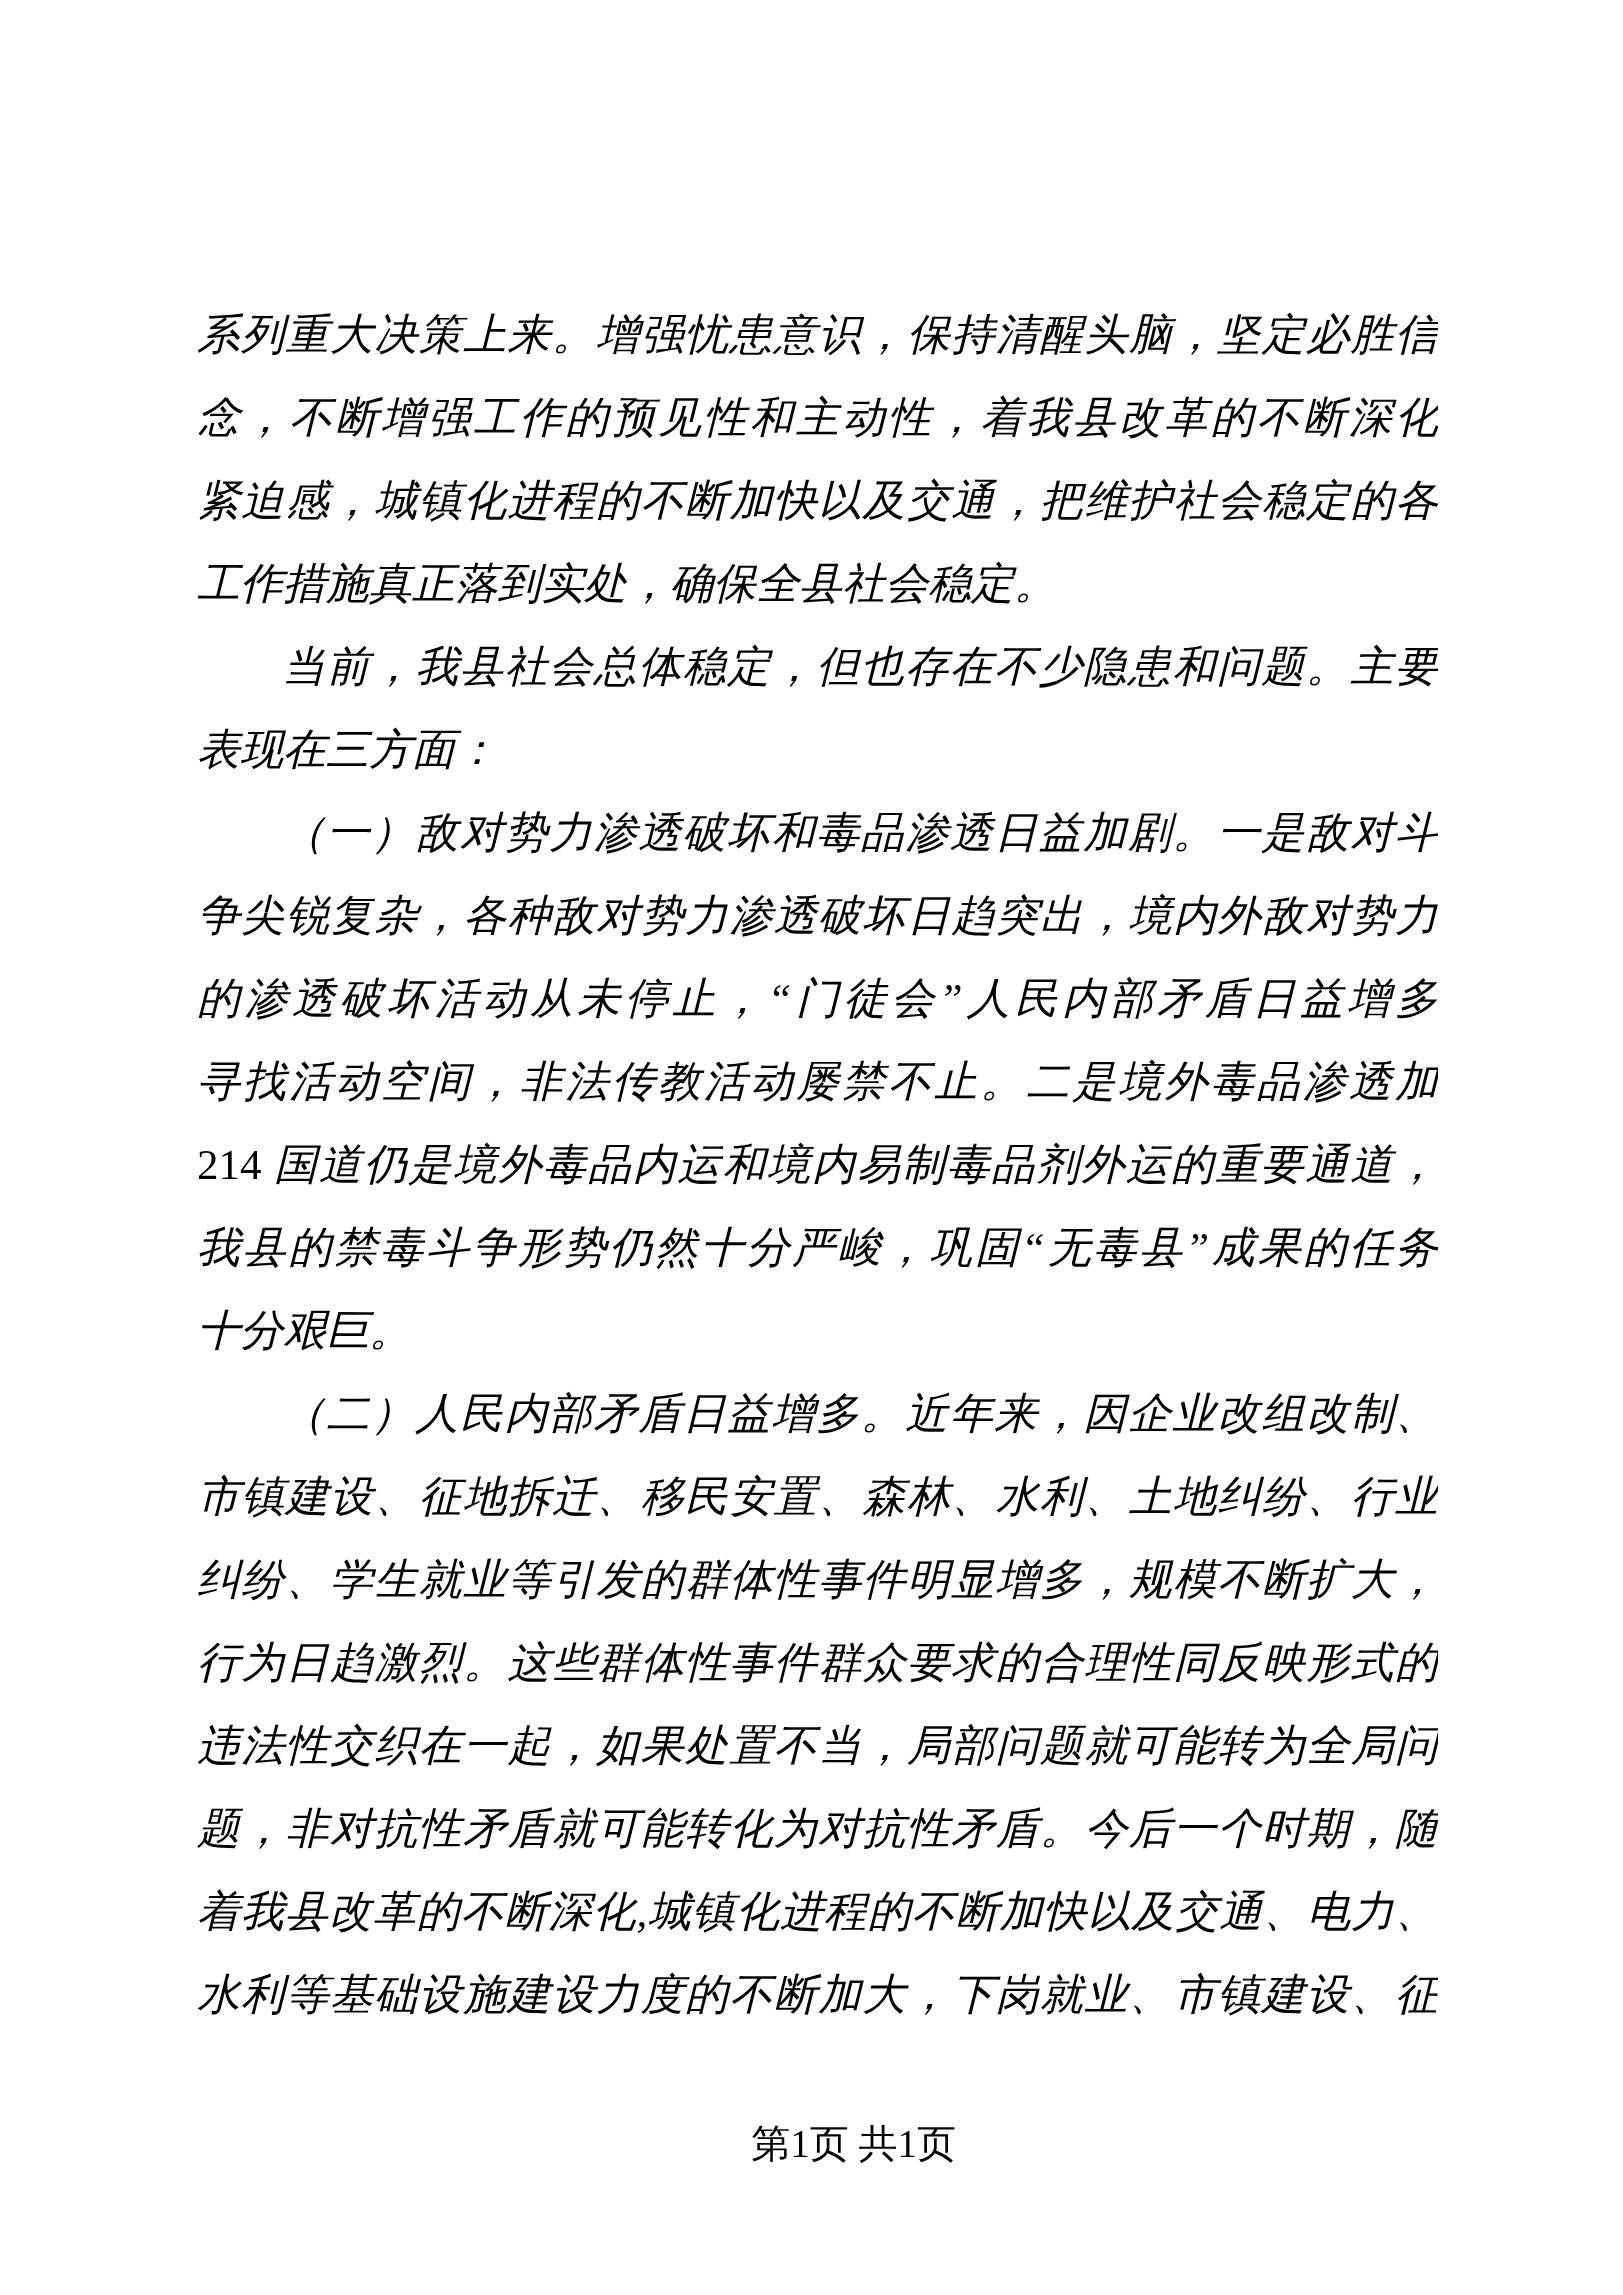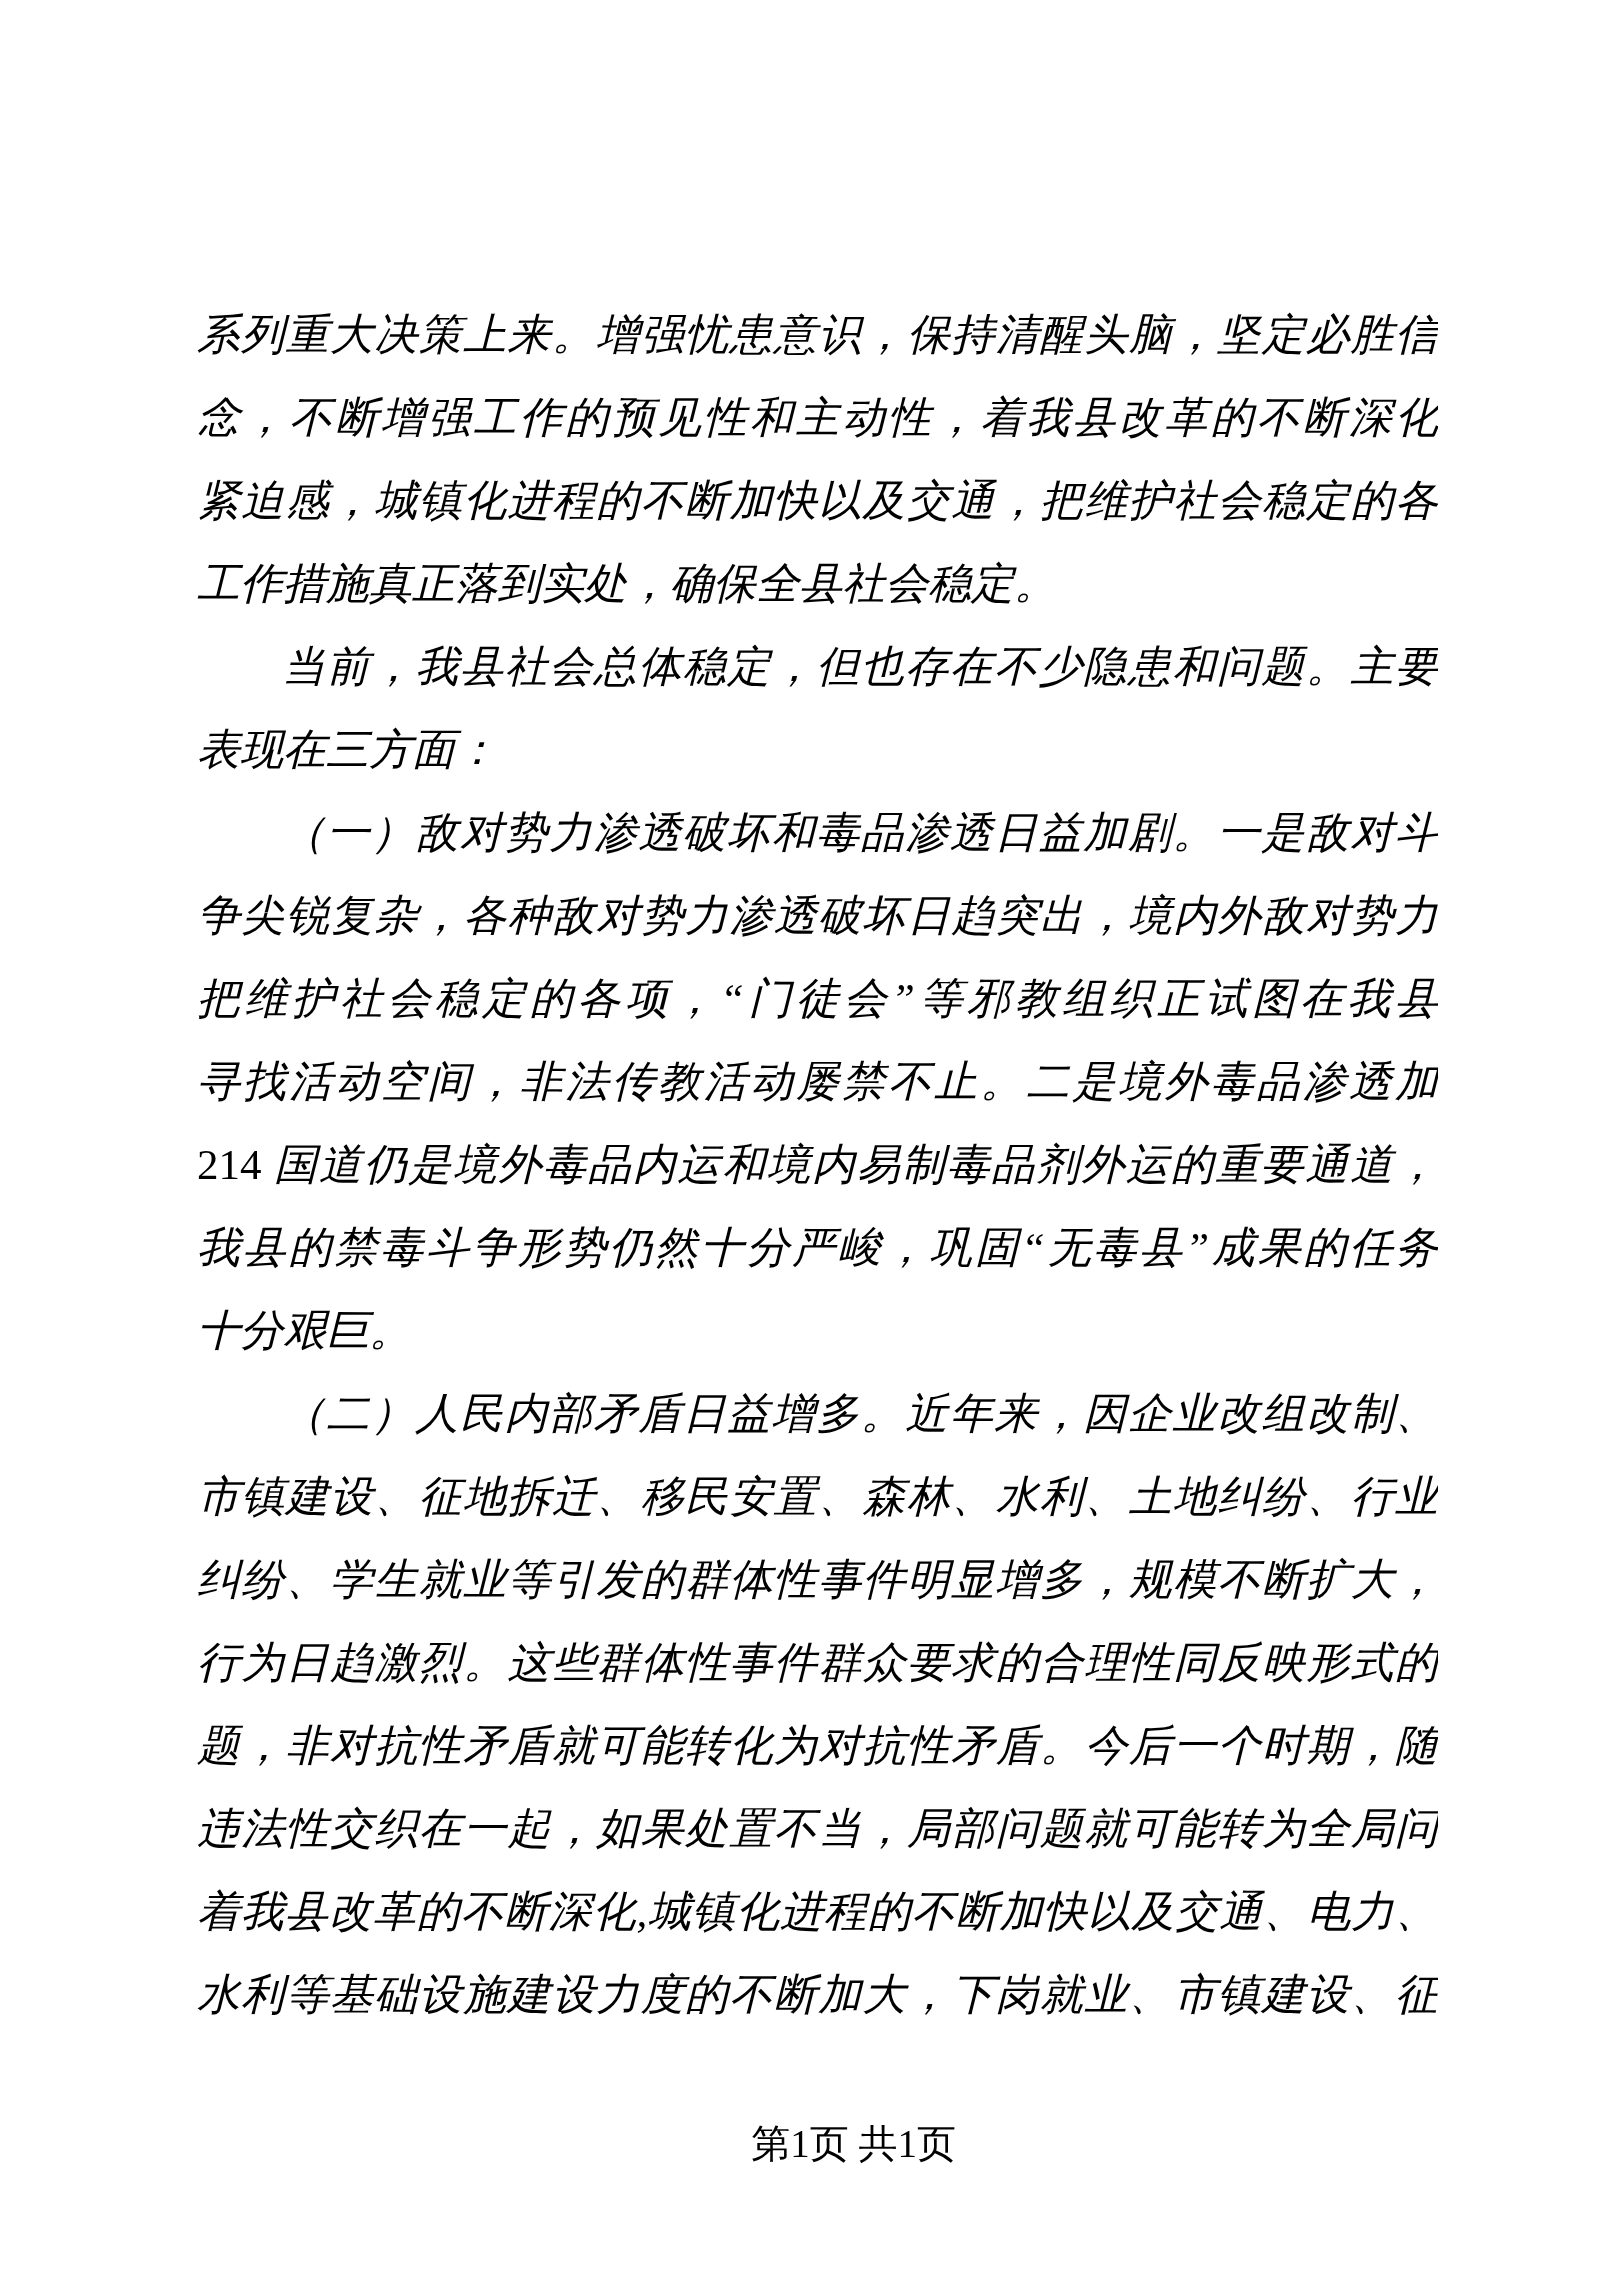--- a/index.html
+++ b/index.html
@@ -70,31 +70,31 @@
 <div class="page">
   <div class="doc">
     <div class="line">系列重大决策上来。增强忧患意识，保持清醒头脑，坚定必胜信</div>
     <div class="line">念，不断增强工作的预见性和主动性，着我县改革的不断深化</div>
     <div class="line">紧迫感，城镇化进程的不断加快以及交通，把维护社会稳定的各项</div>
     <div class="line end">工作措施真正落到实处，确保全县社会稳定。</div>
     <div class="line ind">当前，我县社会总体稳定，但也存在不少隐患和问题。主要</div>
     <div class="line end">表现在三方面：</div>
     <div class="line ind">（一）敌对势力渗透破坏和毒品渗透日益加剧。一是敌对斗</div>
     <div class="line">争尖锐复杂，各种敌对势力渗透破坏日趋突出，境内外敌对势力</div>
-    <div class="line">把维护社会稳定的各项，“门徒会”等邪教组织正试图在我县</div>
+    <div class="line">的渗透破坏活动从未停止，“门徒会”人民内部矛盾日益增多</div>
     <div class="line">寻找活动空间，非法传教活动屡禁不止。二是境外毒品渗透加剧，</div>
     <div class="line"><span class="num">214</span> 国道仍是境外毒品内运和境内易制毒品剂外运的重要通道，</div>
     <div class="line">我县的禁毒斗争形势仍然十分严峻，巩固“无毒县”成果的任务</div>
     <div class="line end">十分艰巨。</div>
     <div class="line ind">（二）人民内部矛盾日益增多。近年来，因企业改组改制、</div>
     <div class="line">市镇建设、征地拆迁、移民安置、森林、水利、土地纠纷、行业</div>
     <div class="line">纠纷、学生就业等引发的群体性事件明显增多，规模不断扩大，</div>
     <div class="line">行为日趋激烈。这些群体性事件群众要求的合理性同反映形式的</div>
+    <div class="line">违法性交织在一起，如果处置不当，局部问题就可能转为全局问</div>
     <div class="line">题，非对抗性矛盾就可能转化为对抗性矛盾。今后一个时期，随</div>
-    <div class="line">违法性交织在一起，如果处置不当，局部问题就可能转为全局问</div>
     <div class="line">着我县改革的不断深化,城镇化进程的不断加快以及交通、电力、</div>
     <div class="line">水利等基础设施建设力度的不断加大，下岗就业、市镇建设、征</div>
   </div>
 
   <div class="footer">
     <span class="footer-inner">第<span class="num">1</span>页 共<span class="num">1</span>页</span>
   </div>
 </div>
 
 

